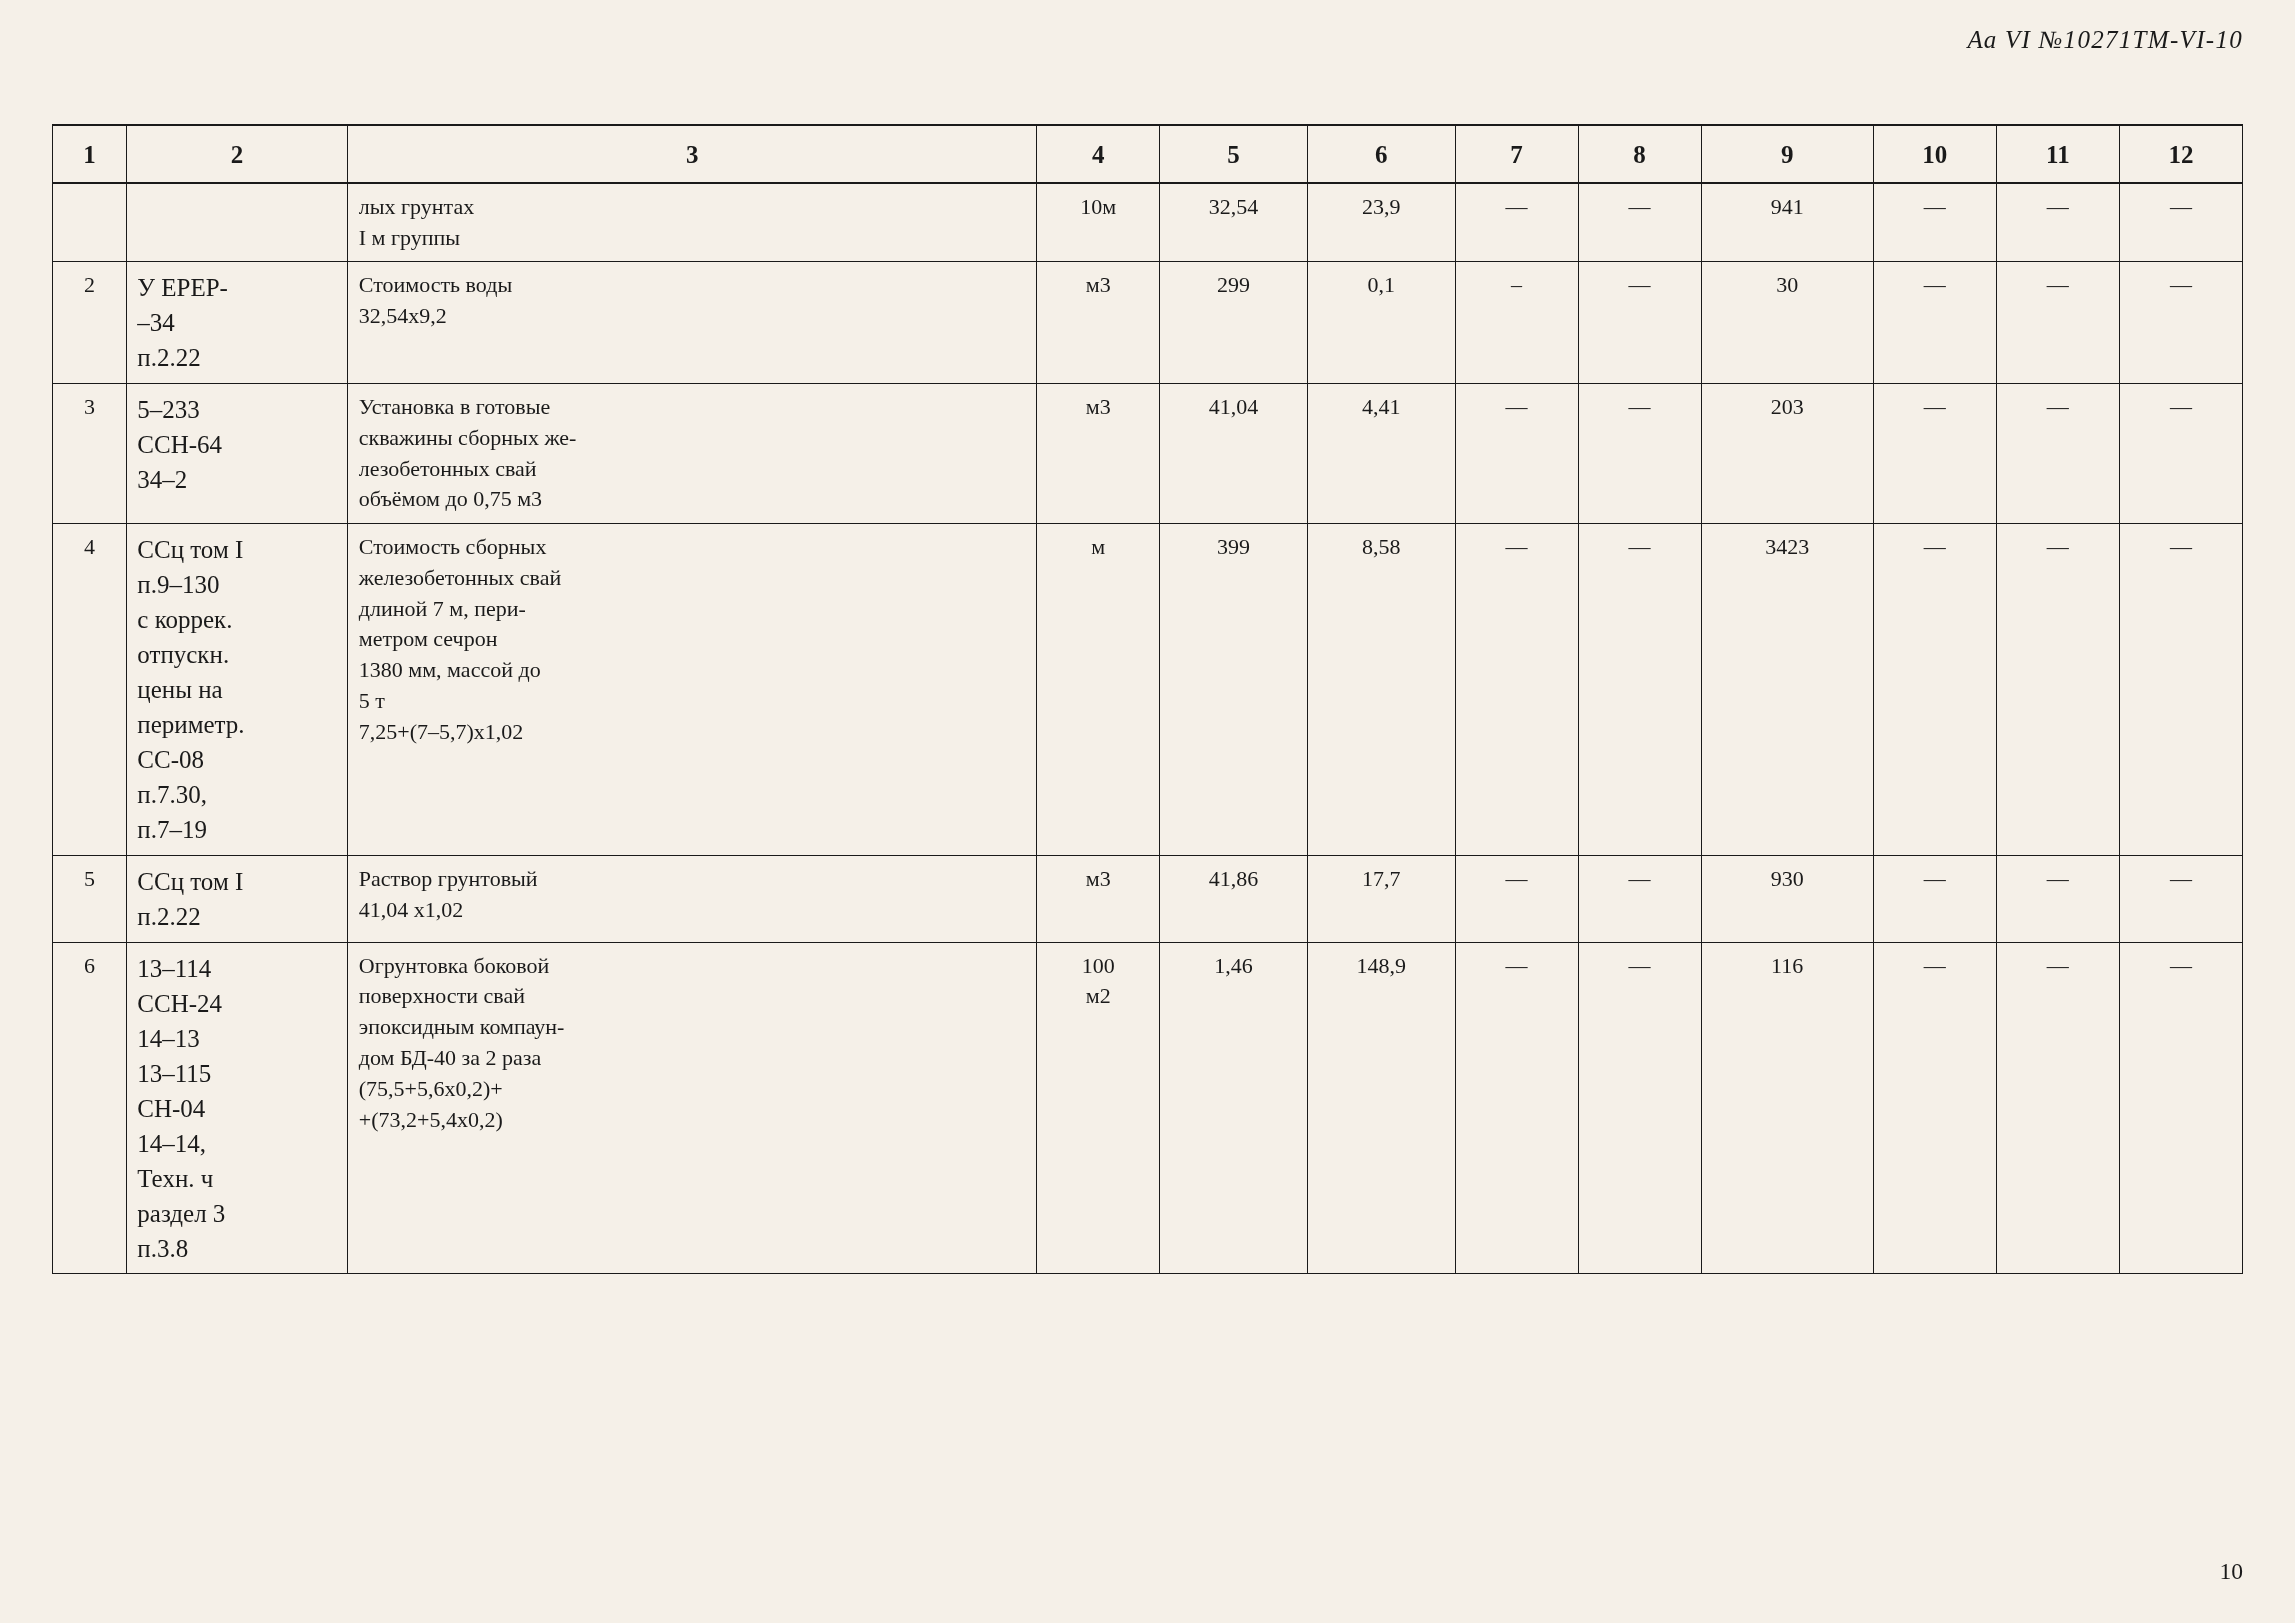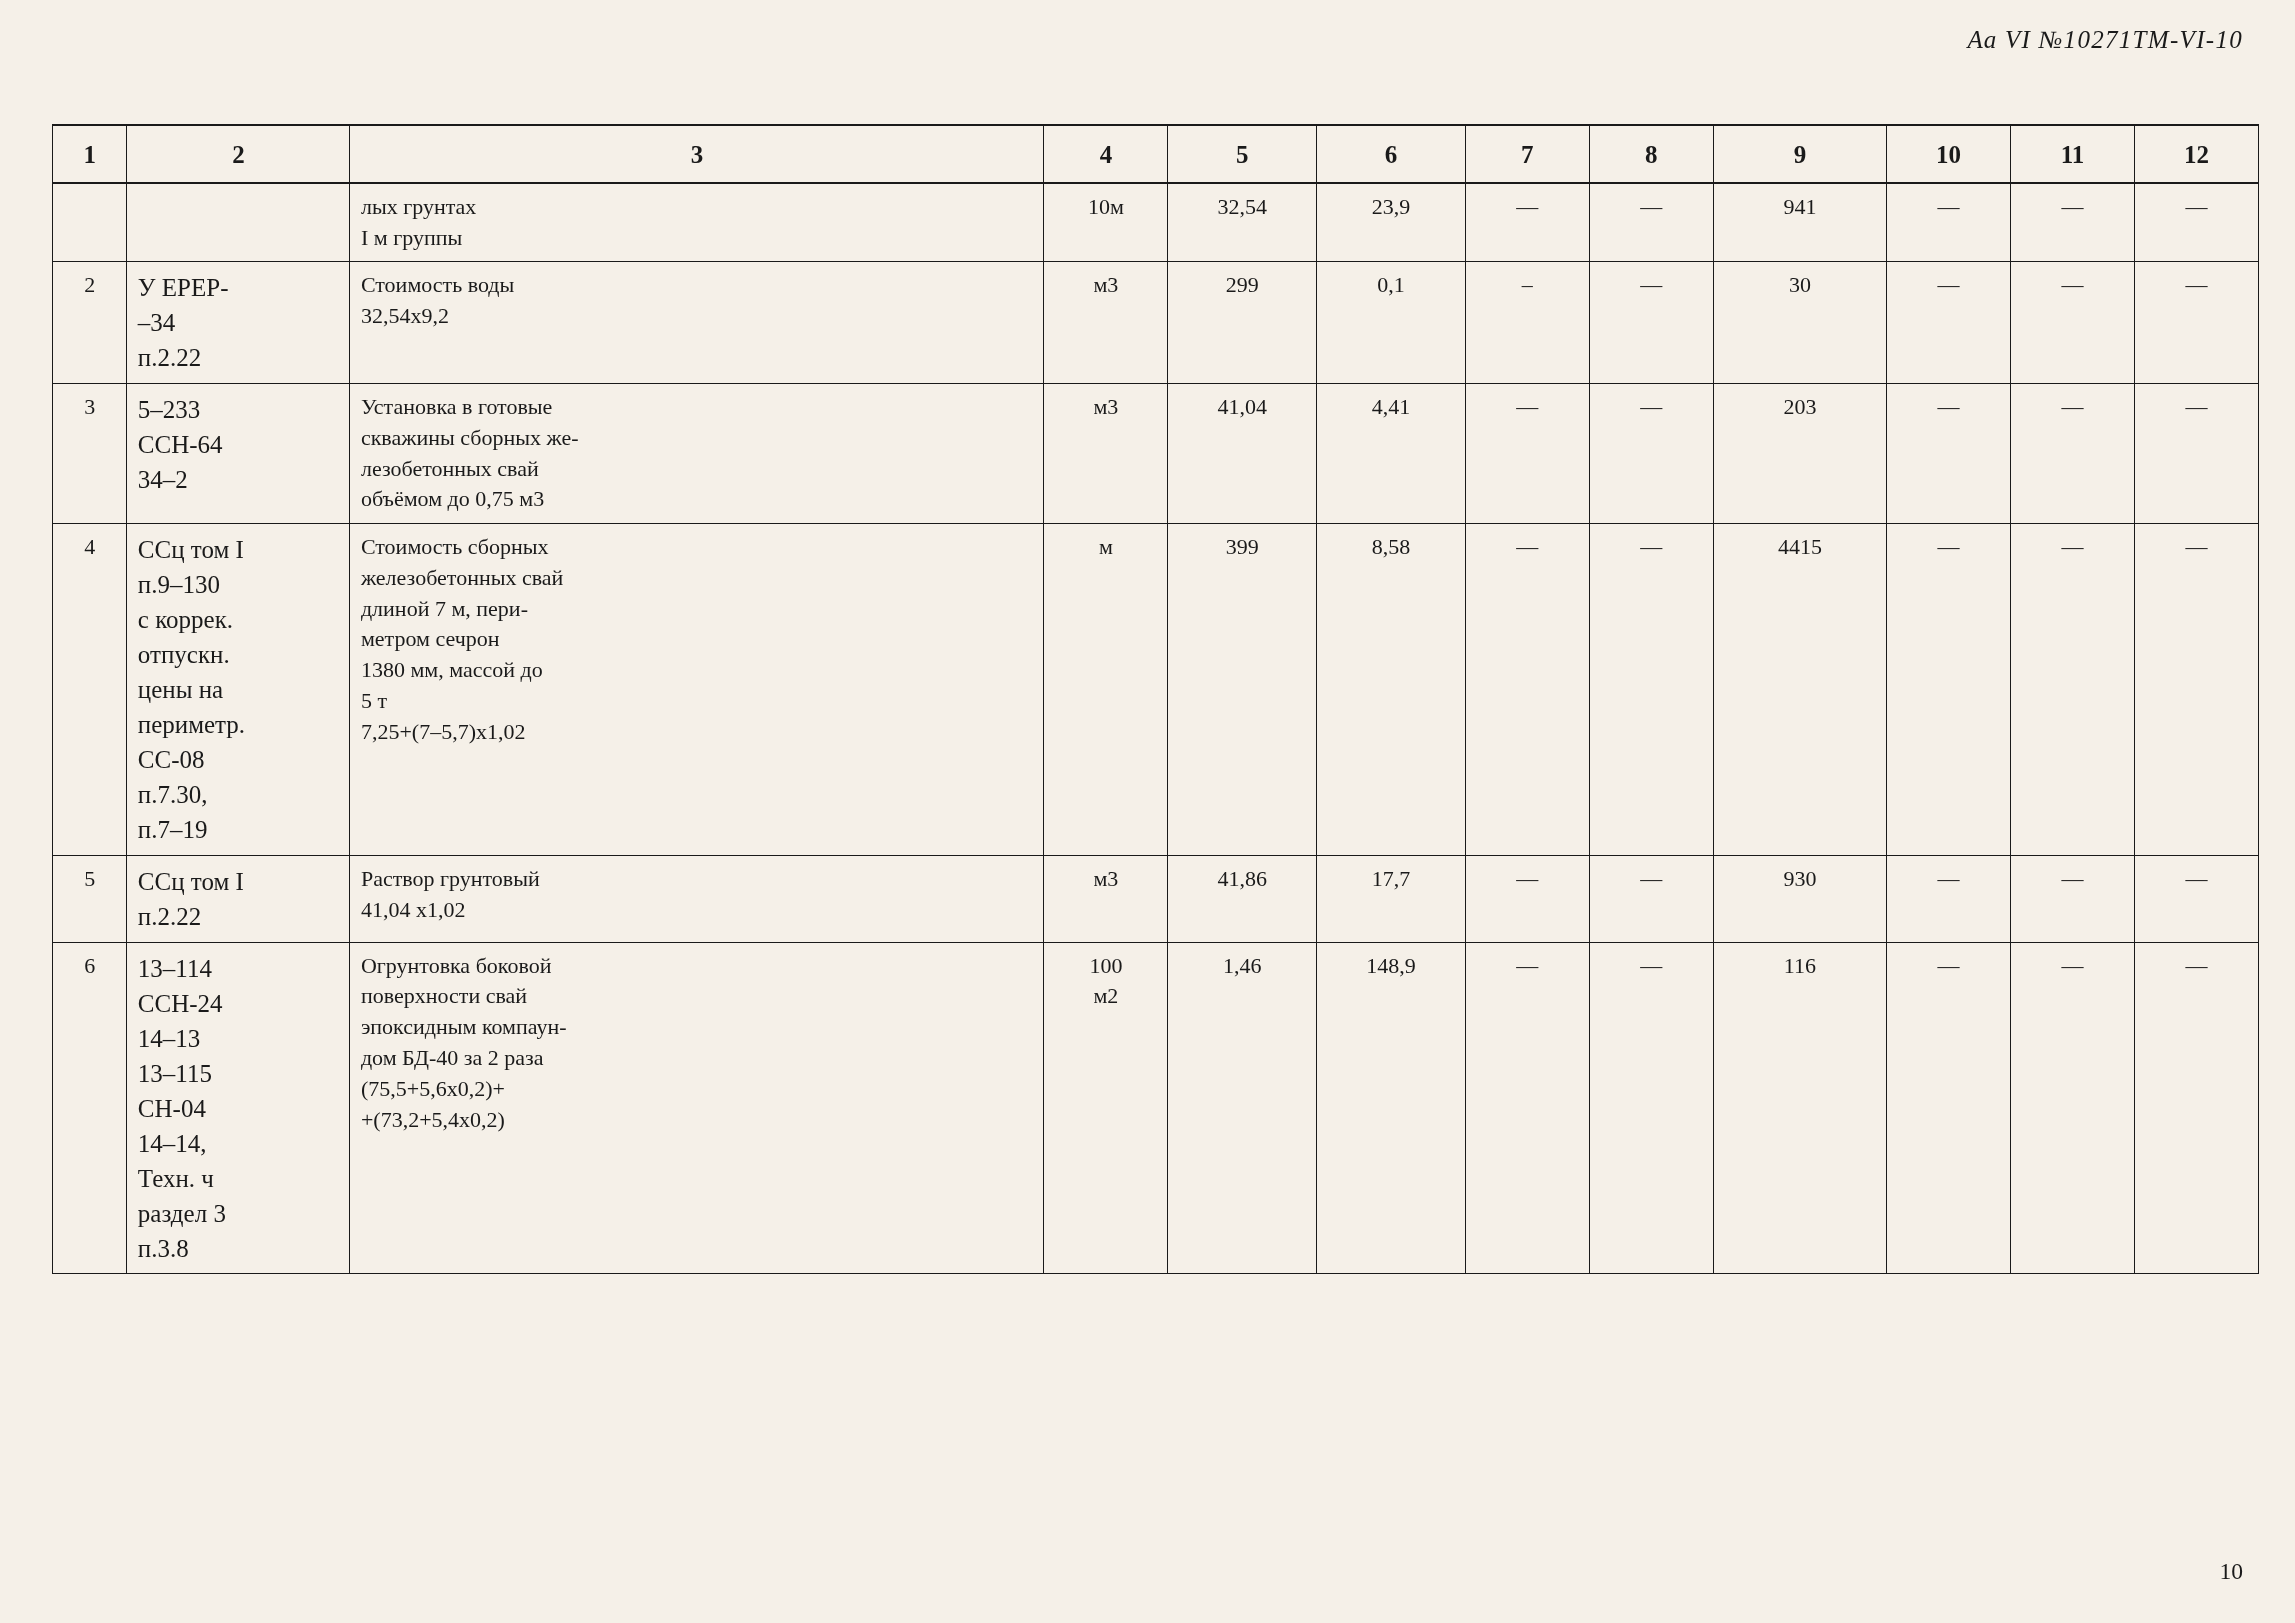--- a/index.html
+++ b/index.html
@@ -10,21 +10,21 @@
       height: 1624px;
       position: relative;
       overflow: hidden;
     }
 
     .page {
       width: 2295px;
       height: 1624px;
       background: #f5f0e8;
       position: relative;
-      padding: 39px 36px 39px 52px;
+      padding: 39px 52px 39px 52px;
     }
 
     .header-right {
       position: absolute;
       top: 26px;
       right: 52px;
       font-size: 25px;
       font-style: italic;
       letter-spacing: 1.3px;
       color: #1a1a1a;
@@ -158,21 +158,21 @@
           </tr>
           <tr>
             <td class="num-col">4</td>
             <td class="ref">ССц том I<br>п.9–130<br>с коррек.<br>отпускн.<br>цены на<br>периметр.<br>СС-08<br>п.7.30,<br>п.7–19</td>
             <td>Стоимость сборных<br>железобетонных свай<br>длиной 7 м, пери-<br>метром сечрон<br>1380 мм, массой до<br>5 т<br>7,25+(7–5,7)х1,02</td>
             <td class="center">м</td>
             <td class="center">399</td>
             <td class="center">8,58</td>
             <td class="dash">—</td>
             <td class="dash">—</td>
-            <td class="center">4415</td>
+            <td class="center">3423</td>
             <td class="dash">—</td>
             <td class="dash">—</td>
             <td class="dash">—</td>
           </tr>
           <tr>
             <td class="num-col">5</td>
             <td class="ref">ССц том I<br>п.2.22</td>
             <td>Раствор грунтовый<br>41,04 х1,02</td>
             <td class="center">м3</td>
             <td class="center">41,86</td>

